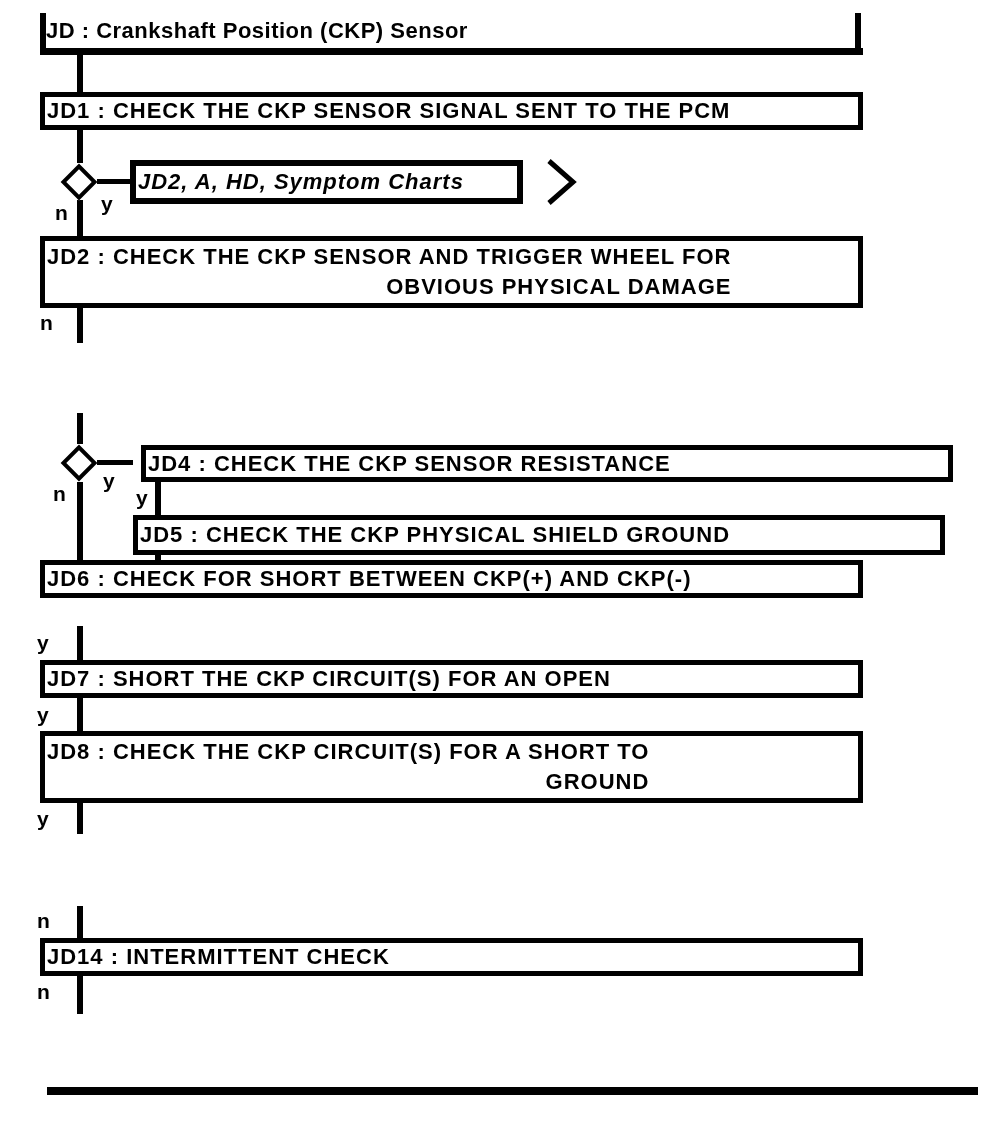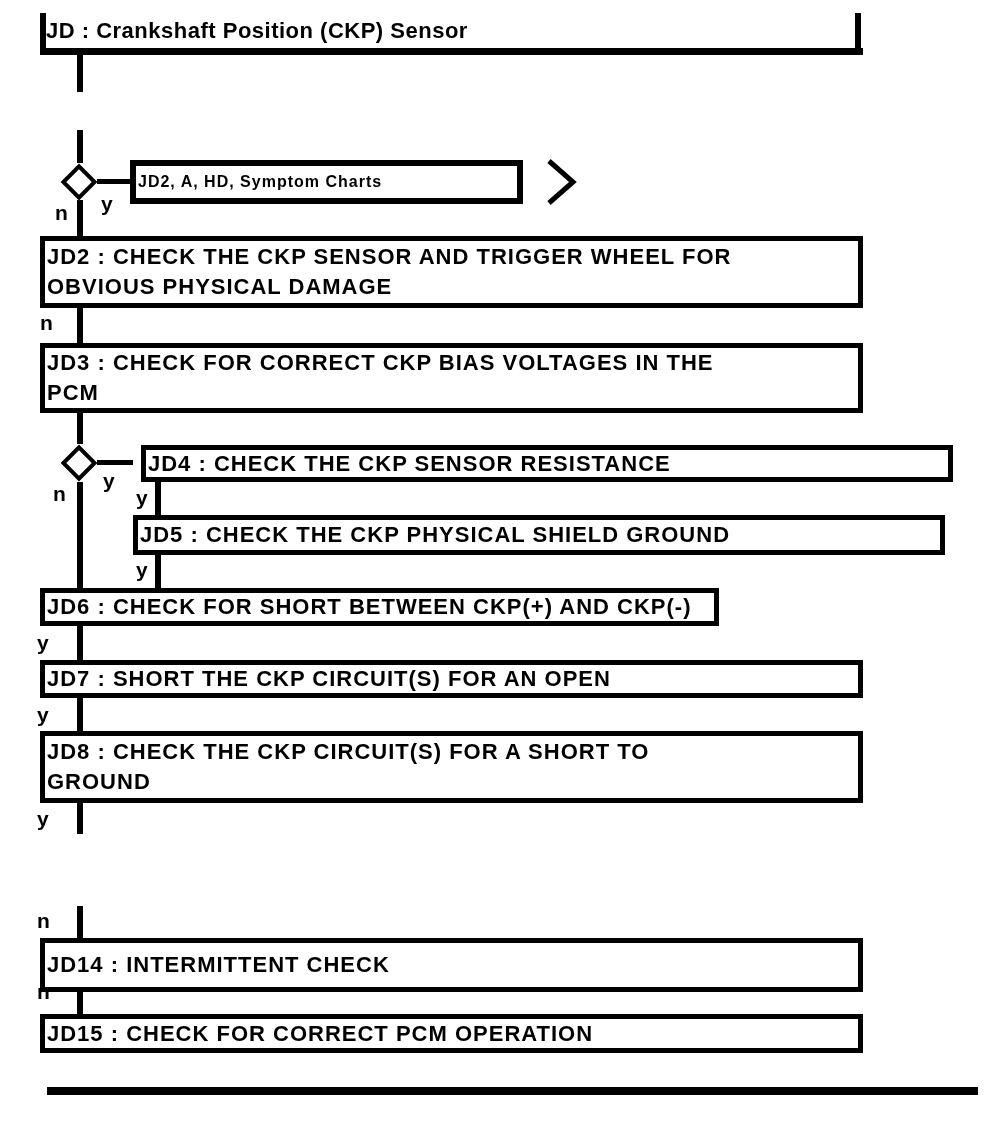--- a/index.html
+++ b/index.html
@@ -4,38 +4,39 @@
 <style>
   html, body { margin: 0; padding: 0; background: #ffffff; }
   .canvas {
     position: relative;
     width: 992px;
     height: 1124px;
     background: #ffffff;
     color: #000000;
     font-family: "Liberation Sans", sans-serif;
     overflow: hidden;
+    text-align: right;
   }
   .line { position: absolute; background: #000000; }
   .node {
     position: absolute;
     box-sizing: border-box;
     border: 5px solid #000000;
     background: #ffffff;
     display: flex;
     align-items: center;
     font-weight: bold;
     font-size: 22px;
     line-height: 30px;
     letter-spacing: 1px;
     padding: 0 2px;
     white-space: pre-line;
     overflow: hidden;
   }
-  .node.ref { border-width: 6px; font-size: 16px; letter-spacing: 1px; }
+  .node.ref { border-width: 6px; font-size: 22px; letter-spacing: 1px; font-style: italic; }
   .title-text {
     position: absolute;
     font-weight: bold;
     font-size: 22px;
     letter-spacing: 0.5px;
     white-space: nowrap;
   }
   .lbl {
     position: absolute;
     font-weight: bold;
@@ -68,63 +69,61 @@
   <div class="line" style="left:77px;top:200px;width:6px;height:36px"></div>
   <div class="line" style="left:77px;top:308px;width:6px;height:35px"></div>
   <div class="line" style="left:77px;top:413px;width:6px;height:31px"></div>
   <div class="line" style="left:77px;top:482px;width:6px;height:106px"></div>
   <div class="line" style="left:77px;top:626px;width:6px;height:34px"></div>
   <div class="line" style="left:77px;top:698px;width:6px;height:33px"></div>
   <div class="line" style="left:77px;top:803px;width:6px;height:31px"></div>
   <div class="line" style="left:77px;top:906px;width:6px;height:32px"></div>
   <div class="line" style="left:77px;top:976px;width:6px;height:38px"></div>
 
+  <div class="node" style="left:40px;top:92px;width:823px;height:38px">JD1 : CHECK THE CKP SENSOR SIGNAL SENT TO THE PCM</div>
 
   <div class="diamond" style="left:66px;top:169px"></div>
   <div class="line" style="left:97px;top:179px;width:33px;height:5px"></div>
   <div class="lbl" style="left:101px;top:193px">y</div>
   <div class="lbl" style="left:55px;top:202px">n</div>
   <div class="node ref" style="left:130px;top:160px;width:393px;height:44px">JD2, A, HD, Symptom Charts</div>
   <span class="chevron" style="left:545px;top:157px">
     <svg width="34" height="50" viewBox="0 0 34 50">
       <polyline points="4,4 28,25 4,46" fill="none" stroke="#000000" stroke-width="5"></polyline>
     </svg>
   </span>
 
   <div class="node" style="left:40px;top:236px;width:823px;height:72px">JD2 : CHECK THE CKP SENSOR AND TRIGGER WHEEL FOR
 OBVIOUS PHYSICAL DAMAGE</div>
   <div class="lbl" style="left:40px;top:312px">n</div>
 
-  <div class="node" style="left:40px;top:343px;width:823px;height:70px">JD3 : CHECK FOR CORRECT CKP BIAS VOLTAGES IN THE
-PCM</div>
 
   <div class="diamond" style="left:66px;top:450px"></div>
   <div class="line" style="left:97px;top:460px;width:36px;height:5px"></div>
   <div class="lbl" style="left:103px;top:470px">y</div>
   <div class="lbl" style="left:53px;top:483px">n</div>
 
   <div class="node" style="left:141px;top:445px;width:812px;height:37px">JD4 : CHECK THE CKP SENSOR RESISTANCE</div>
   <div class="lbl" style="left:136px;top:487px">y</div>
   <div class="line" style="left:155px;top:480px;width:6px;height:35px"></div>
   <div class="node" style="left:133px;top:515px;width:812px;height:40px">JD5 : CHECK THE CKP PHYSICAL SHIELD GROUND</div>
   <div class="lbl" style="left:136px;top:559px">y</div>
   <div class="line" style="left:155px;top:553px;width:6px;height:35px"></div>
 
-  <div class="node" style="left:40px;top:588px;width:679px;height:38px">JD6 : CHECK FOR SHORT BETWEEN CKP(+) AND CKP(-)</div>
+  <div class="node" style="left:40px;top:560px;width:823px;height:38px">JD6 : CHECK FOR SHORT BETWEEN CKP(+) AND CKP(-)</div>
   <div class="lbl" style="left:37px;top:632px">y</div>
 
   <div class="node" style="left:40px;top:660px;width:823px;height:38px">JD7 : SHORT THE CKP CIRCUIT(S) FOR AN OPEN</div>
   <div class="lbl" style="left:37px;top:704px">y</div>
 
   <div class="node" style="left:40px;top:731px;width:823px;height:72px">JD8 : CHECK THE CKP CIRCUIT(S) FOR A SHORT TO
 GROUND</div>
   <div class="lbl" style="left:37px;top:808px">y</div>
 
   <div class="lbl" style="left:37px;top:910px">n</div>
 
-  <div class="node" style="left:40px;top:938px;width:823px;height:54px">JD14 : INTERMITTENT CHECK</div>
+  <div class="node" style="left:40px;top:938px;width:823px;height:38px">JD14 : INTERMITTENT CHECK</div>
   <div class="lbl" style="left:37px;top:981px">n</div>
 
-  <div class="node" style="left:40px;top:1014px;width:823px;height:39px">JD15 : CHECK FOR CORRECT PCM OPERATION</div>
 
   <div class="line" style="left:47px;top:1087px;width:931px;height:8px"></div>
 
 </div>
 
 </body></html>

